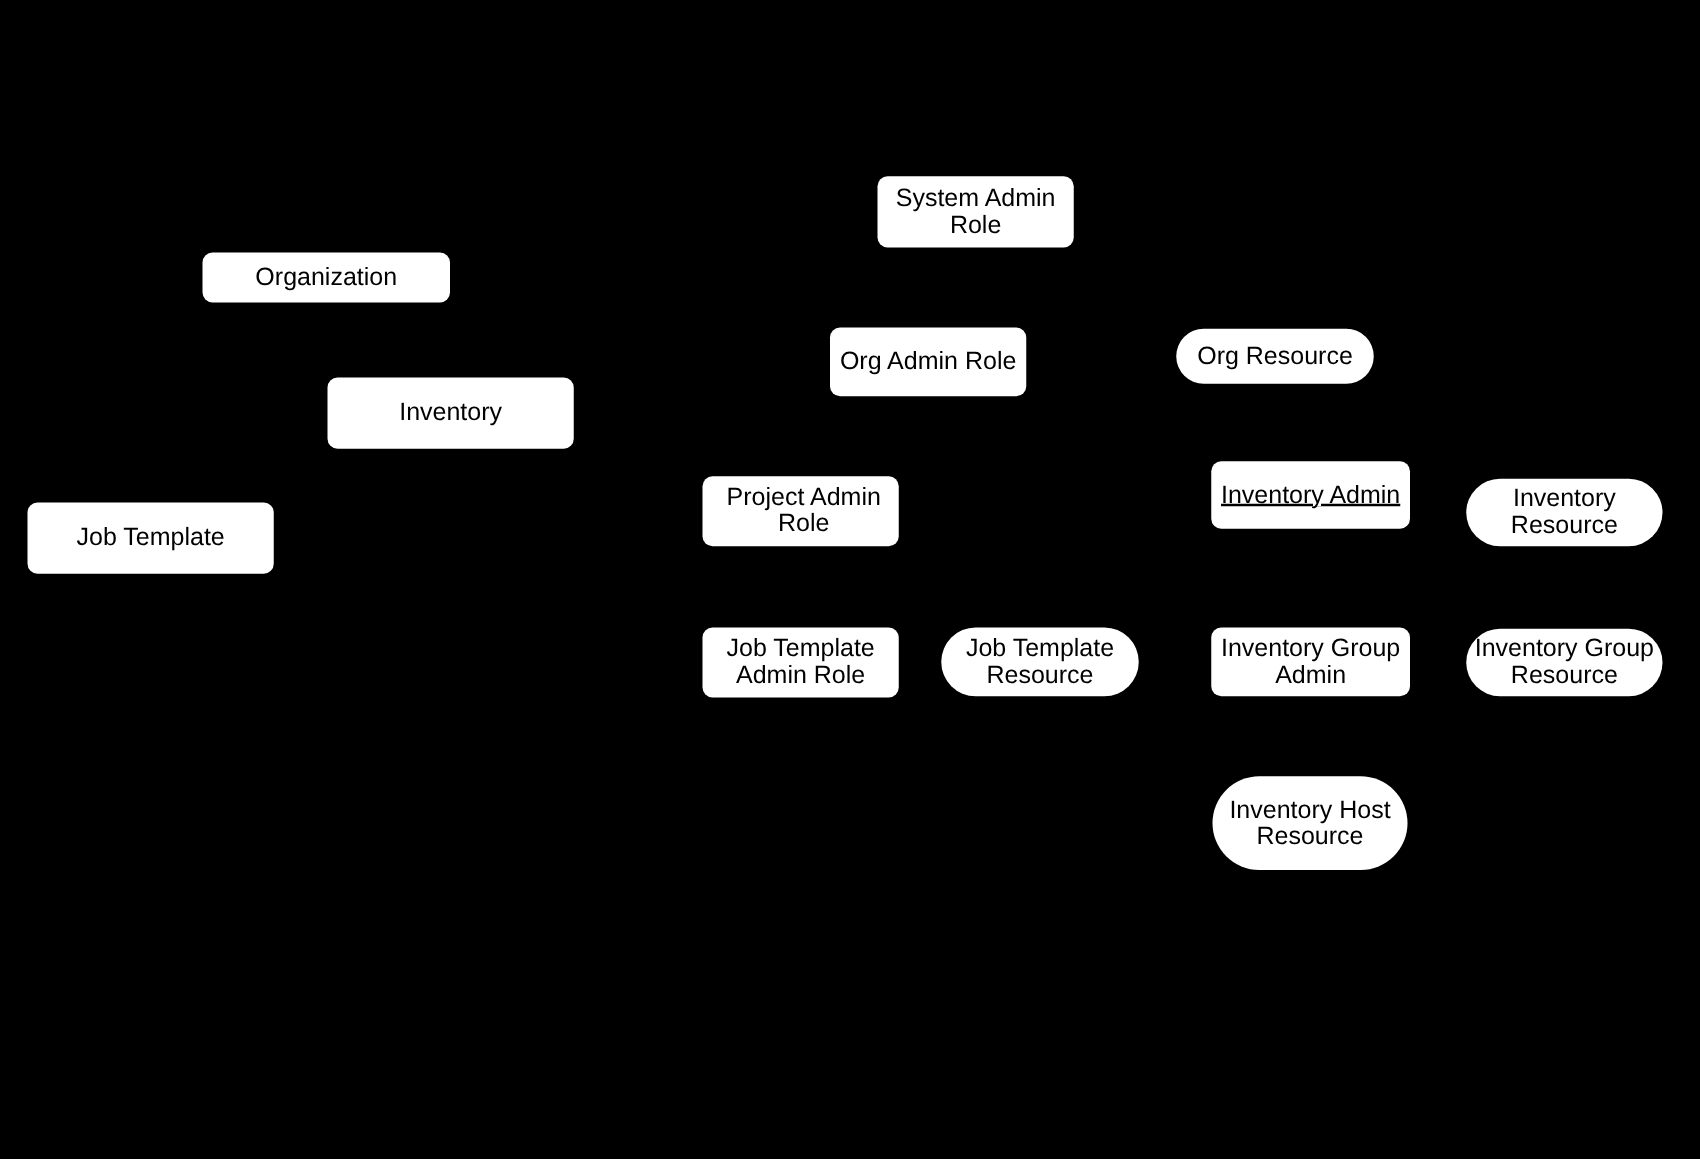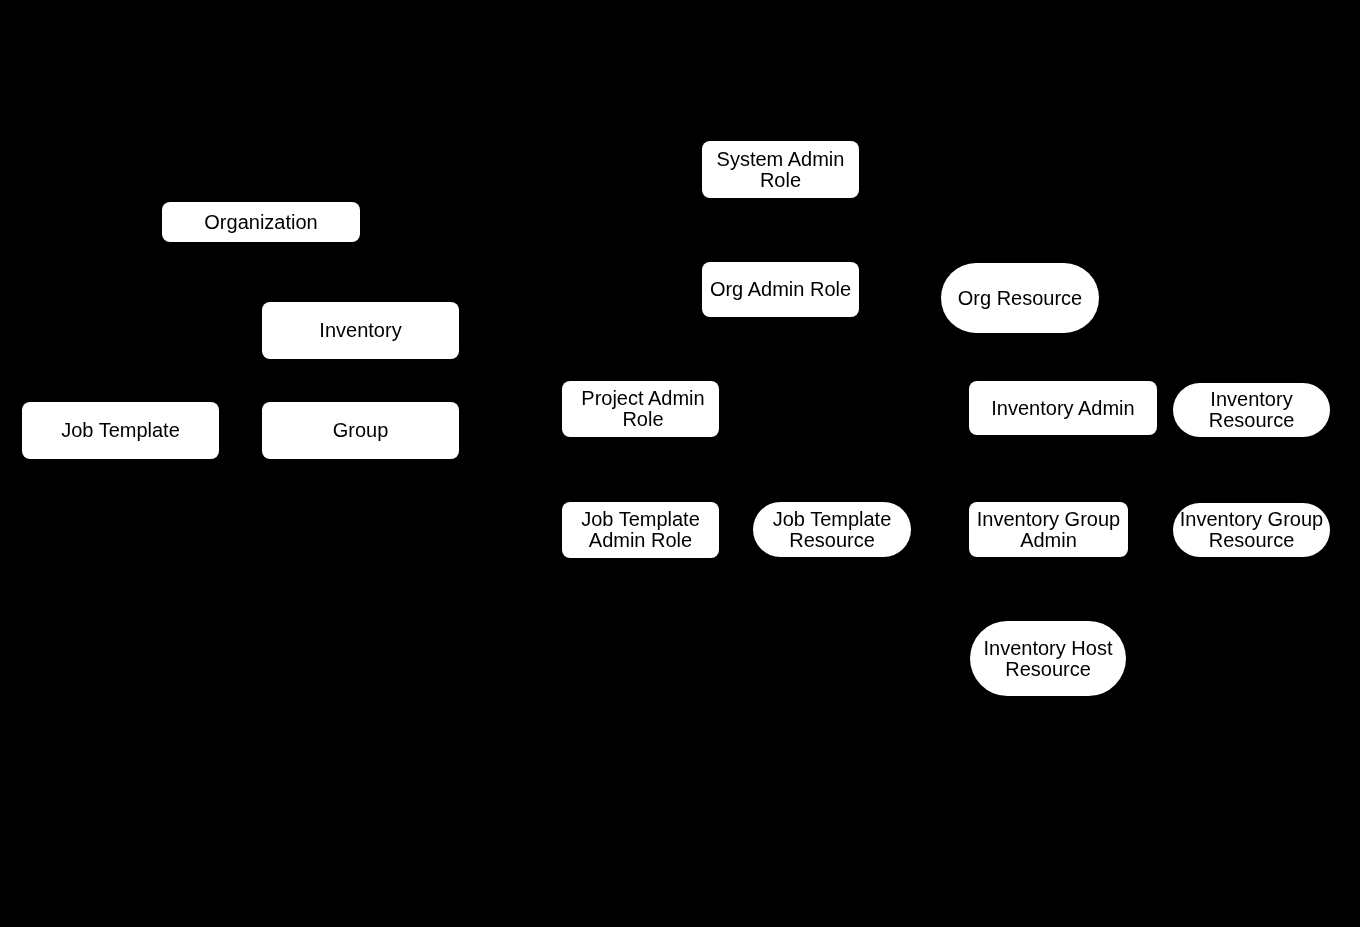--- a/index.html
+++ b/index.html
@@ -36,28 +36,27 @@
     border-radius: 999px;
   }
 </style>
 </head>
 <body>
 
 <div class="canvas" id="diagram-canvas">
     <div class="node rect" style="left: 142px; top: 202px; width: 198px; height: 40px; margin-left: 20px;">Organization</div>
     <div class="node rect" style="left: 262px; top: 302px; width: 197px; height: 57px;">Inventory</div>
     <div class="node rect" style="left: 22px; top: 402px; width: 197px; height: 57px;">Job Template</div>
-    <div class="node rect" style="left: 262px; top: 402px; width: 197px; height: 57px;">Group</div>
     <div class="node rect" style="left: 702px; top: 141px; width: 157px; height: 57px;">System Admin
 Role</div>
-    <div class="node rect" style="left: 702px; top: 262px; width: 157px; height: 55px;">Org Admin Role</div>
-    <div class="node pill" style="left: 941px; top: 263px; width: 158px; height: 70px;">Org Resource</div>
+    <div class="node rect" style="left: 664px; top: 262px; width: 157px; height: 55px;">Org Admin Role</div>
+    <div class="node pill" style="left: 941px; top: 263px; width: 158px; height: 44px;">Org Resource</div>
     <div class="node rect" style="left: 562px; top: 381px; width: 157px; height: 56px; padding-left: 11px;">Project Admin
 Role</div>
-    <div class="node rect" style="left: 969px; top: 381px; width: 188px; height: 54px;">Inventory Admin</div>
+    <div class="node rect" style="left: 969px; top: 369px; width: 159px; height: 54px; text-decoration: underline;">Inventory Admin</div>
     <div class="node pill" style="left: 1173px; top: 383px; width: 157px; height: 54px;">Inventory
 Resource</div>
     <div class="node rect" style="left: 562px; top: 502px; width: 157px; height: 56px;">Job Template
 Admin Role</div>
     <div class="node pill" style="left: 753px; top: 502px; width: 158px; height: 55px;">Job Template
 Resource</div>
     <div class="node rect" style="left: 969px; top: 502px; width: 159px; height: 55px;">Inventory Group
 Admin</div>
     <div class="node pill" style="left: 1173px; top: 503px; width: 157px; height: 54px;">Inventory Group
 Resource</div>

